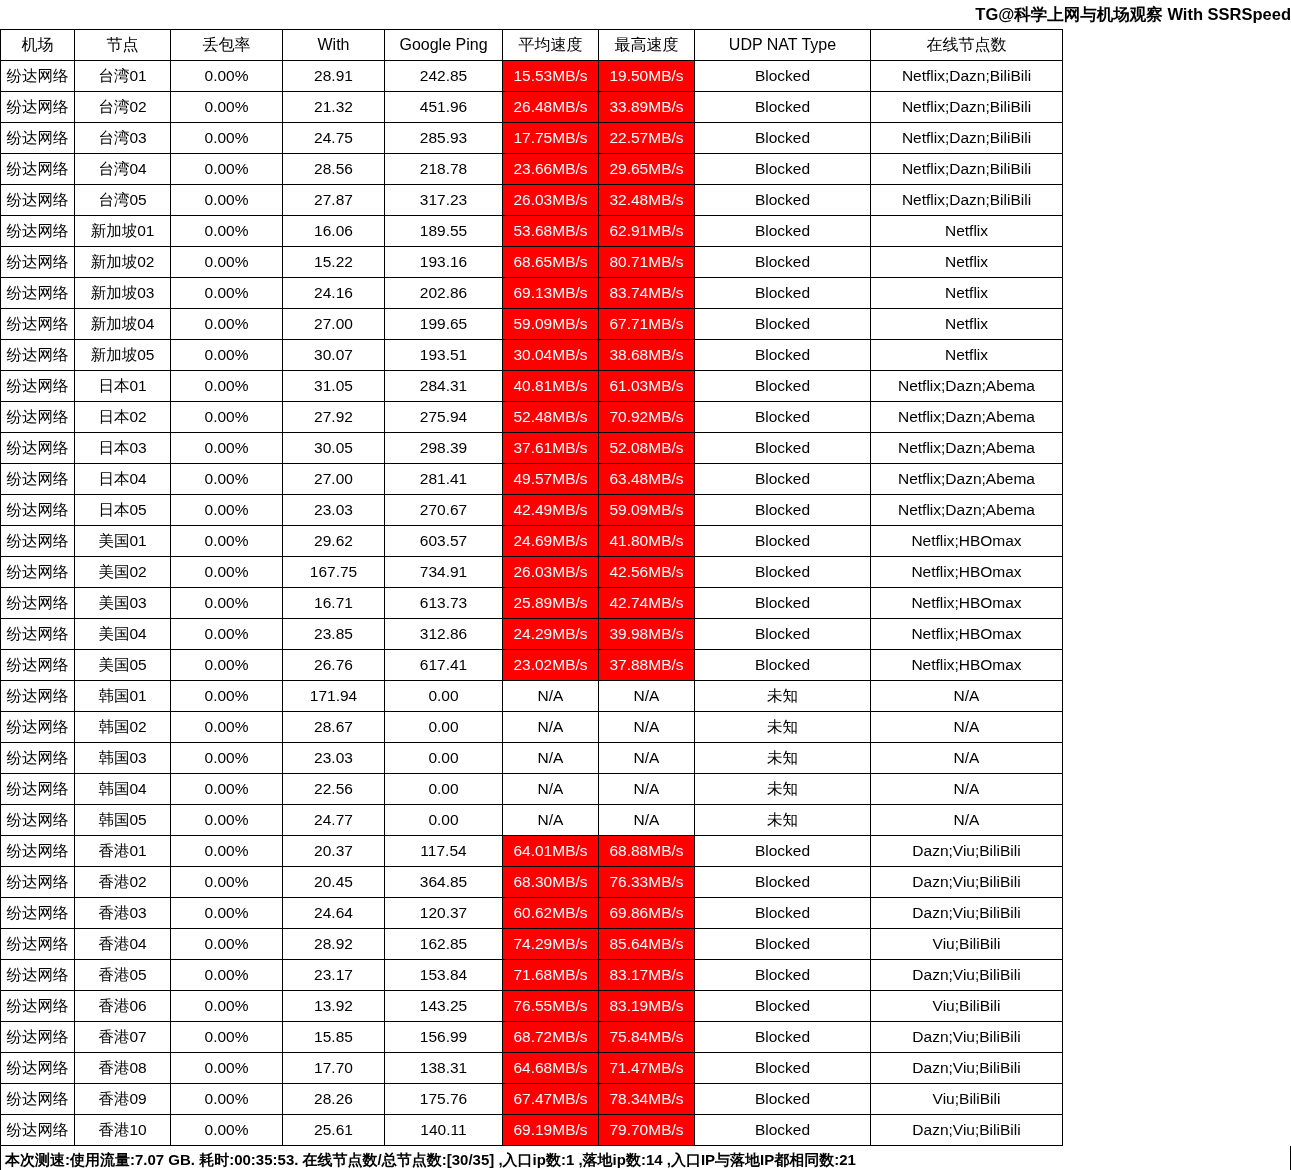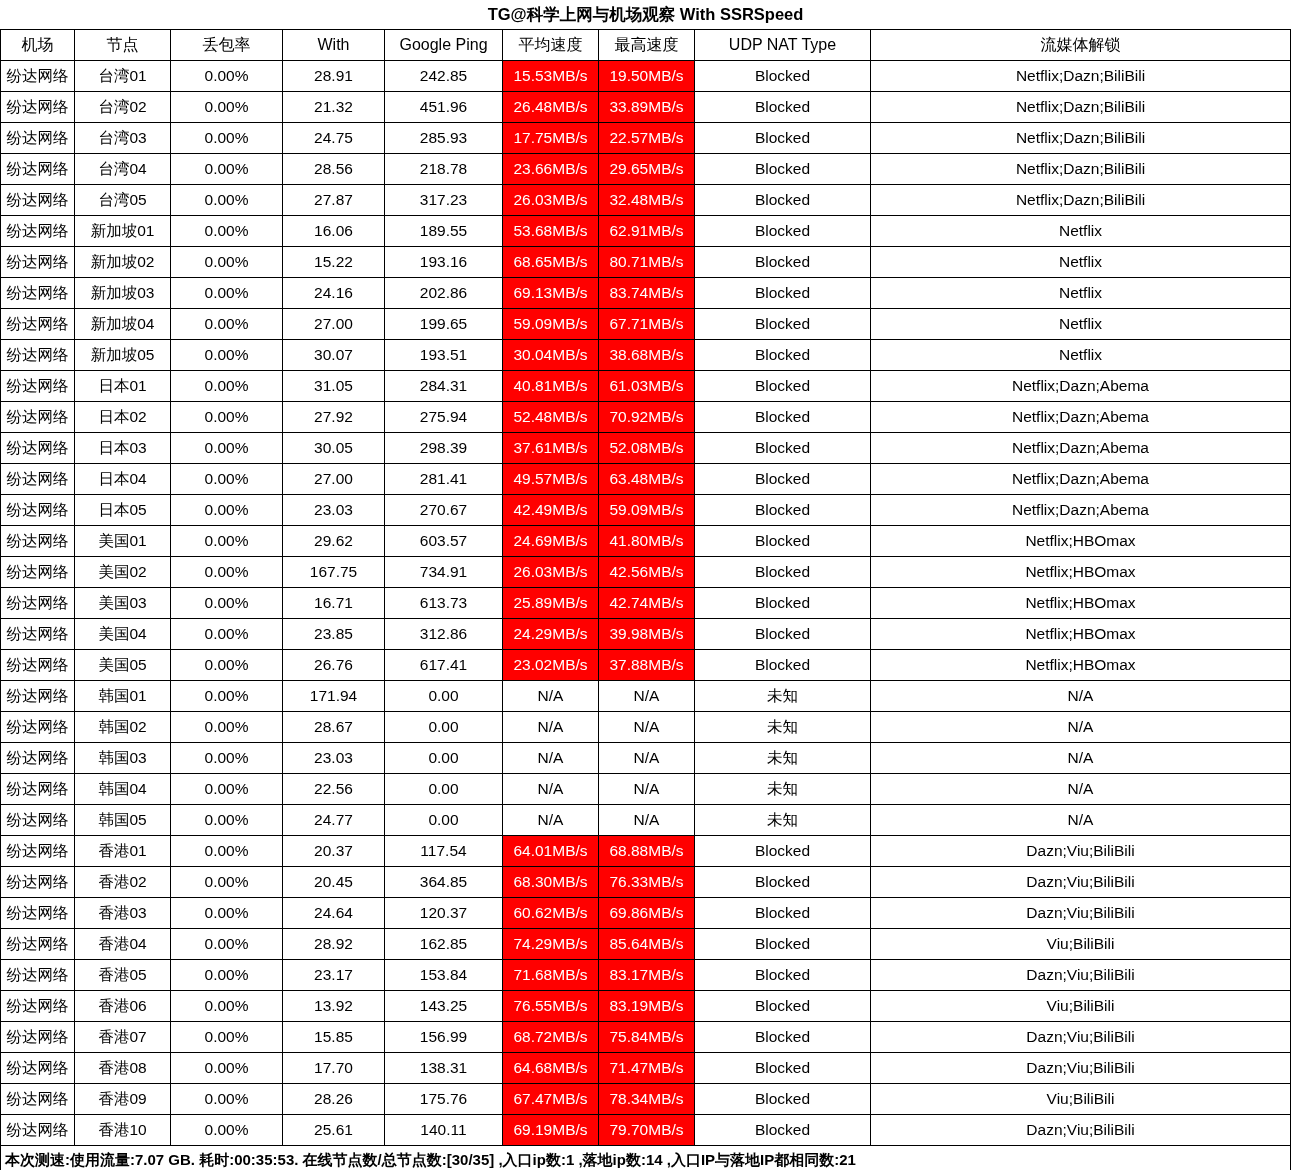--- a/index.html
+++ b/index.html
@@ -10,29 +10,29 @@
   body {
     width: 1291px;
     font-family: "Liberation Sans", sans-serif;
     color: #000000;
   }
   #sheet {
     width: 1291px;
     box-sizing: border-box;
   }
   .title {
-    text-align: center;
+    text-align: right;
     font-size: 16.5px;
     font-weight: bold;
     padding: 5px 0 6px 0;
     line-height: 1.1;
   }
   table.grid {
     border-collapse: collapse;
-    width: 1291px;
+    width: 1063px;
     table-layout: fixed;
   }
   table.grid td, table.grid th {
     border: 1px solid #000000;
     font-size: 15.5px;
     font-weight: normal;
     text-align: center;
     padding: 0;
     height: 30px;
     line-height: 30px;
@@ -99,21 +99,21 @@
     <thead>
       <tr>
         <td>机场</td>
         <td>节点</td>
         <td>丢包率</td>
         <td>With</td>
         <td>Google Ping</td>
         <td>平均速度</td>
         <td>最高速度</td>
         <td>UDP NAT Type</td>
-        <td>流媒体解锁</td>
+        <td>在线节点数</td>
       </tr>
     </thead>
     <tbody id="rows-body">
         <tr>
           <td>纷达网络</td>
           <td>台湾01</td>
           <td>0.00%</td>
           <td>28.91</td>
           <td>242.85</td>
           <td class="speed">15.53MB/s</td>

